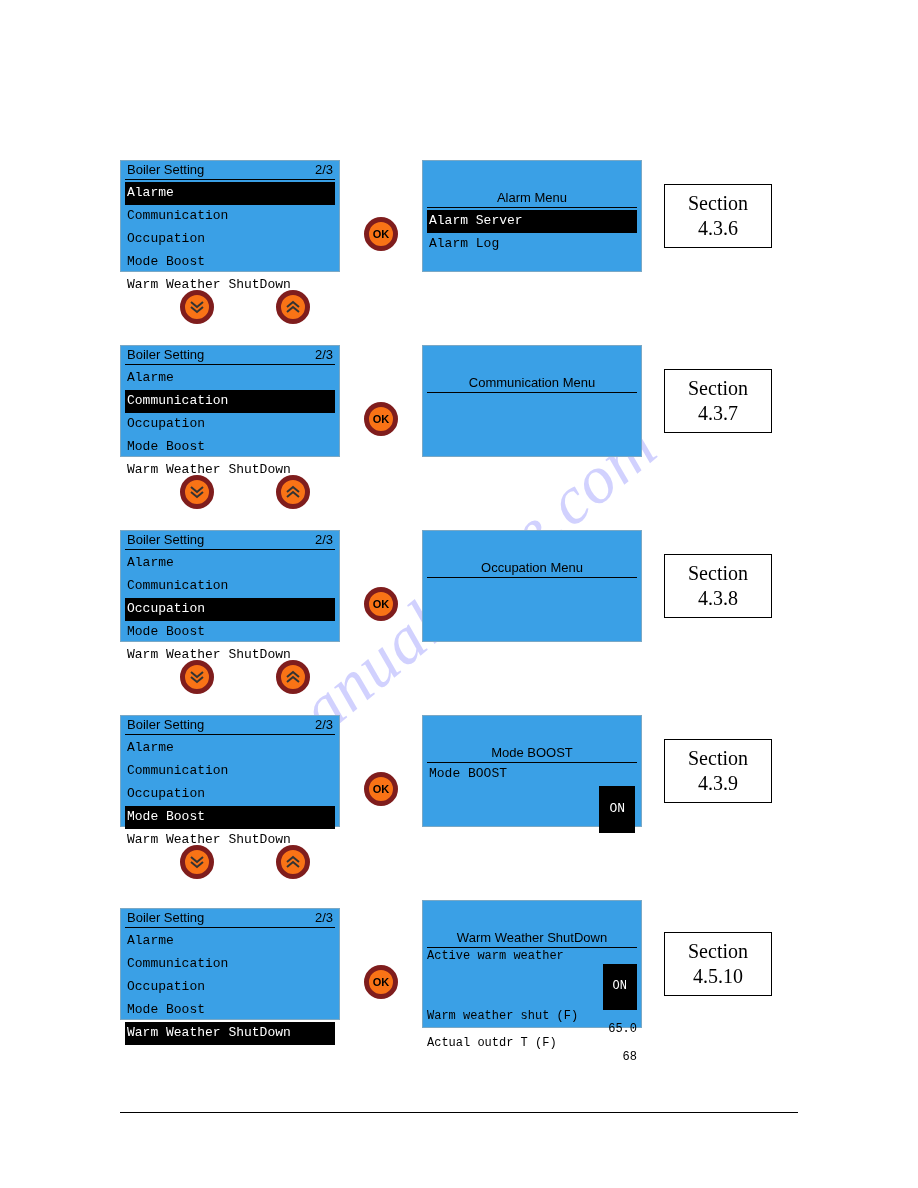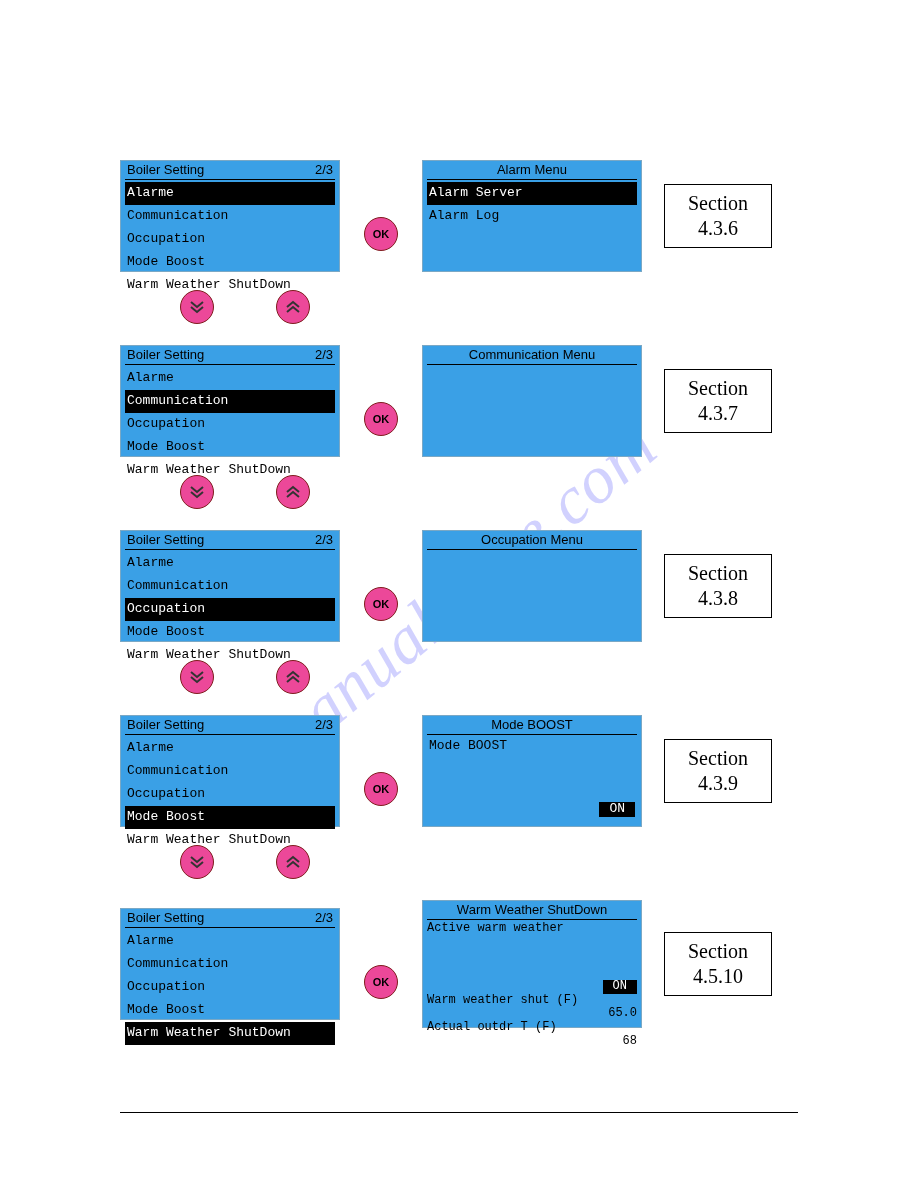--- a/index.html
+++ b/index.html
@@ -54,43 +54,42 @@
   .screen-title {
     display: flex;
     justify-content: space-between;
     font-family: Verdana, Geneva, sans-serif;
     font-size: 13px;
     padding: 0 2px 1px 2px;
     border-bottom: 1px solid #000;
     margin-bottom: 2px;
     white-space: nowrap;
   }
-  .screen-title.center { justify-content: center; }
+  .screen-title.center { justify-content: center; margin-top: 28px; }
   .screen-list .item {
     padding: 4px 2px;
     white-space: nowrap;
   }
   .screen-list .item.sel {
     background: #000;
     color: #fff;
   }
   .val-box {
     display: inline-block;
     background: #000;
     color: #fff;
-    padding: 0 10px;
-    margin-top: 44px;
+    padding: 16px 10px;
   }
 
   .ok-btn, .arrow-btn {
     width: 34px;
     height: 34px;
     border-radius: 50%;
-    background: #ec4899;
-    border: 1px solid #7f1d1d;
+    background: #f97316;
+    border: 5px solid #7f1d1d;
     display: flex;
     align-items: center;
     justify-content: center;
     box-sizing: border-box;
   }
   .ok-btn { margin: 0 24px; margin-top: 36px; font-size: 11px; font-weight: bold; font-family: Arial, sans-serif; }
   .arrow-btn svg { width: 16px; height: 14px; }
   .arrow-btn.up svg { transform: rotate(180deg); }
 
   .arrows {

